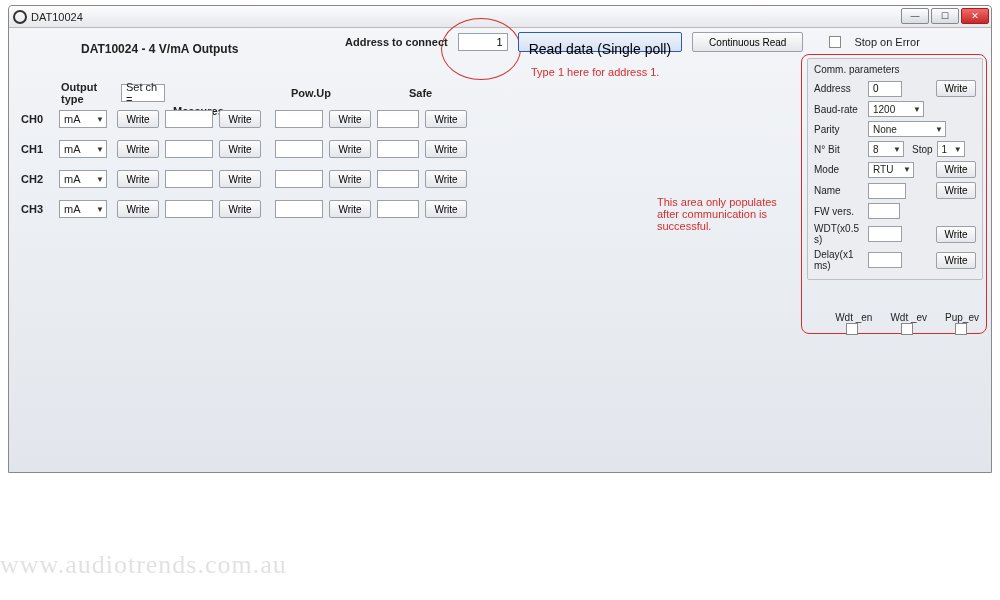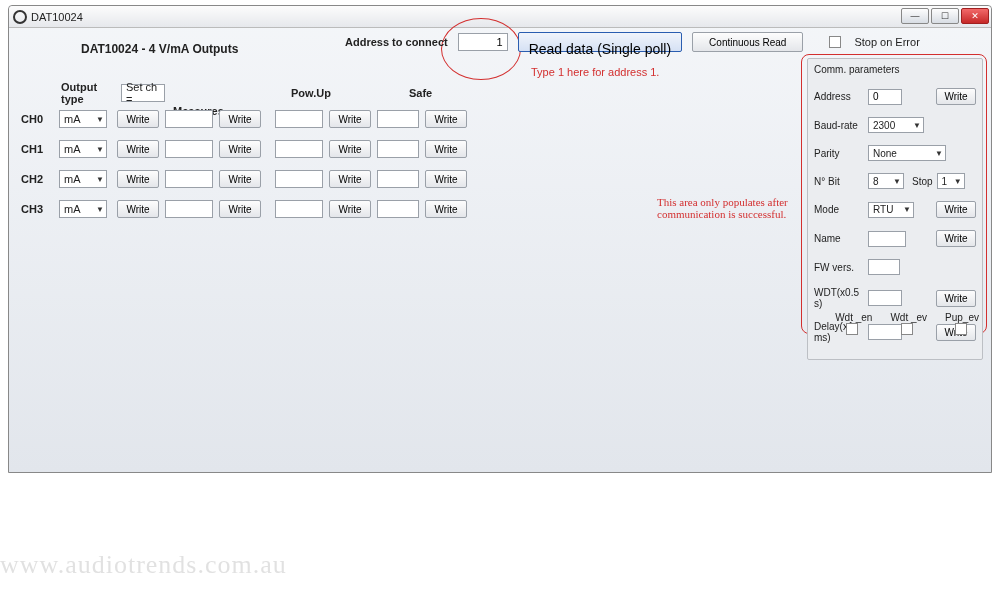--- a/index.html
+++ b/index.html
@@ -27,21 +27,21 @@
   .c-otype { width: 58px; }
   .c-minibtn { width: 46px; }
   .c-meas { width: 58px; margin-top: 36px; }
   .c-gap { width: 8px; }
   .c-pu { width: 58px; }
   .select { height: 18px; border: 1px solid #9aa0a8; background: #fff; display: inline-flex; align-items: center; justify-content: space-between; padding: 0 2px 0 4px; font-size: 11px;}
   .select .arr { font-size: 8px; color: #333;}
   .mini-btn { height: 18px; border: 1px solid #9aa0a8; background: linear-gradient(#fdfdfd,#e4e6ea); font-size: 10px; border-radius: 2px; width: 42px; cursor: default;}
   .commbox { position: absolute; right: 8px; top: 30px; width: 176px; border: 1px solid #bcbfc4; border-radius: 2px; padding: 6px 6px 4px 6px; background: #ebedf0; }
   .commbox .legend { font-size: 10px; position: relative; top: -1px; }
-  .crow { display: flex; align-items: center; margin: 12px 0; font-size: 10px; }
+  .crow { display: flex; align-items: center; margin: 4px 0; font-size: 10px; }
   .crow .cl { width: 54px; }
   .crow input.txt { width: 34px; height: 16px; font-size: 10px;}
   .crow .select { height: 16px; font-size: 10px;}
   .crow .mini-btn { height: 17px; font-size: 10px; width: 40px;}
   .bottom-checks { position: absolute; right: 12px; top: 284px; display: flex; gap: 18px; font-size: 10px; }
   .bc { display: flex; flex-direction: column; align-items: center; }
   .annot-red { color: #d32f2f; font-size: 11px; position: absolute; }
   .circle-red { position: absolute; left: 432px; top: -10px; width: 80px; height: 62px; border: 1px solid #d32f2f; border-radius: 50%; pointer-events: none;}
   .rect-red { position: absolute; right: 4px; top: 26px; width: 186px; height: 280px; border: 1.5px solid #d32f2f; border-radius: 8px; pointer-events: none;}
   .watermark { position: absolute; left: 0; bottom: 20px; width: 100%; text-align: left; font-family: Georgia, serif; font-size: 26px; color: rgba(120,120,120,0.22); letter-spacing: 1px; user-select: none; }
@@ -70,21 +70,21 @@
       <span class="lbl-bold">Address to connect</span>
       <input class="txt addr-in" value="1" style="">
       <button class="wide-btn">Read data (Single poll)</button>
       <button class="plain-btn">Continuous Read</button>
       <span style="width:6px"></span>
       <span class="check"></span>
       <span>Stop on Error</span>
     </div>
 
     <div class="annot-red" style="left:522px; top:38px;">Type 1 here for address 1.</div>
-    <div class="annot-red" style="left:648px; top:168px; width:140px;font-family:Liberation Serif, serif;">This area only populates after communication is successful.</div>
+    <div class="annot-red" style="left:648px; top:168px; width:140px;">This area only populates after communication is successful.</div>
 
     <div class="table">
       <div class="hdr">
         <span class="c-ch"></span>
         <span class="c-otype">Output type</span>
         <span class="select" style="width:44px; font-weight:normal;">
             <span>Set ch =</span>
           </span>
         <span style="width:4px"></span>
         <span class="c-meas">Measures</span>
@@ -189,21 +189,21 @@
       <div class="legend">Comm. parameters</div>
       <div class="crow">
           <span class="cl">Address</span>
           <input class="txt" value="0" style="">
           <span style="flex:1"></span>
           <button class="mini-btn">Write</button>
         </div>
       <div class="crow">
           <span class="cl">Baud-rate</span>
           <span class="select" style="width:56px">
-            <span>2300</span>
+            <span>1200</span>
             <span class="arr">▼</span>
           </span>
         </div>
       <div class="crow">
           <span class="cl">Parity</span>
           <span class="select" style="width:78px">
             <span>None</span>
             <span class="arr">▼</span>
           </span>
         </div>

